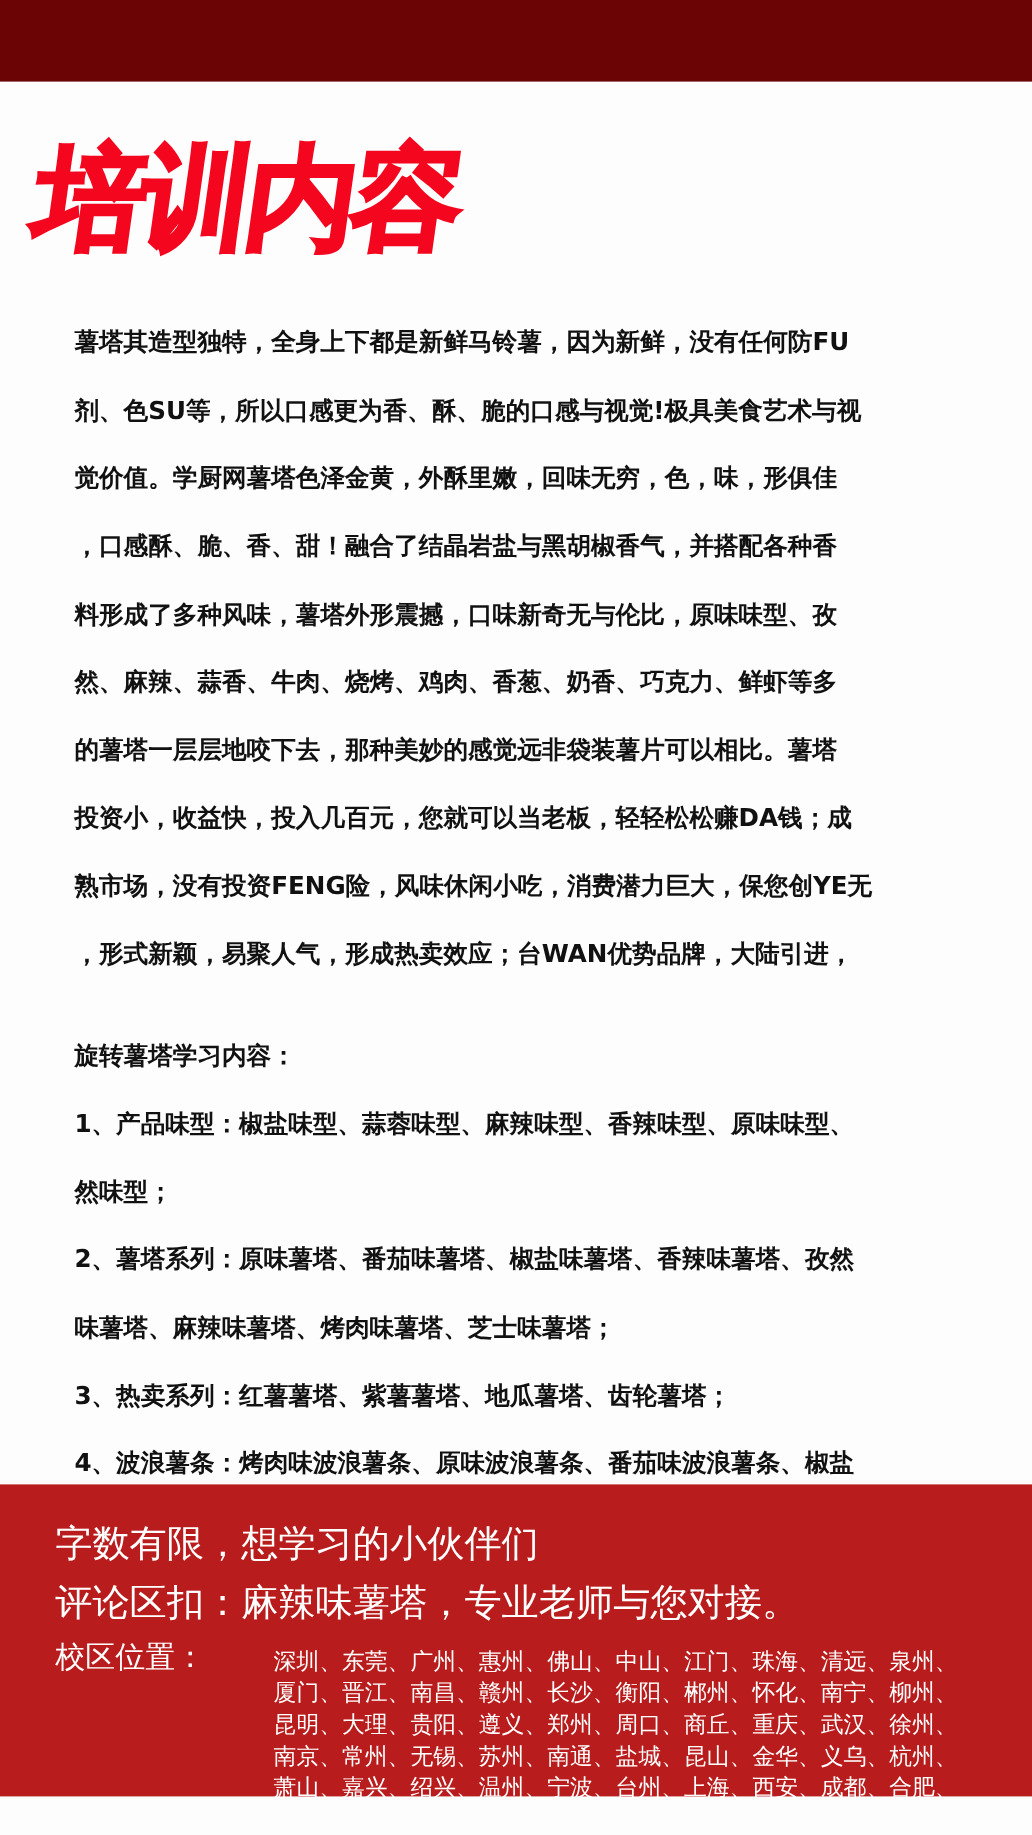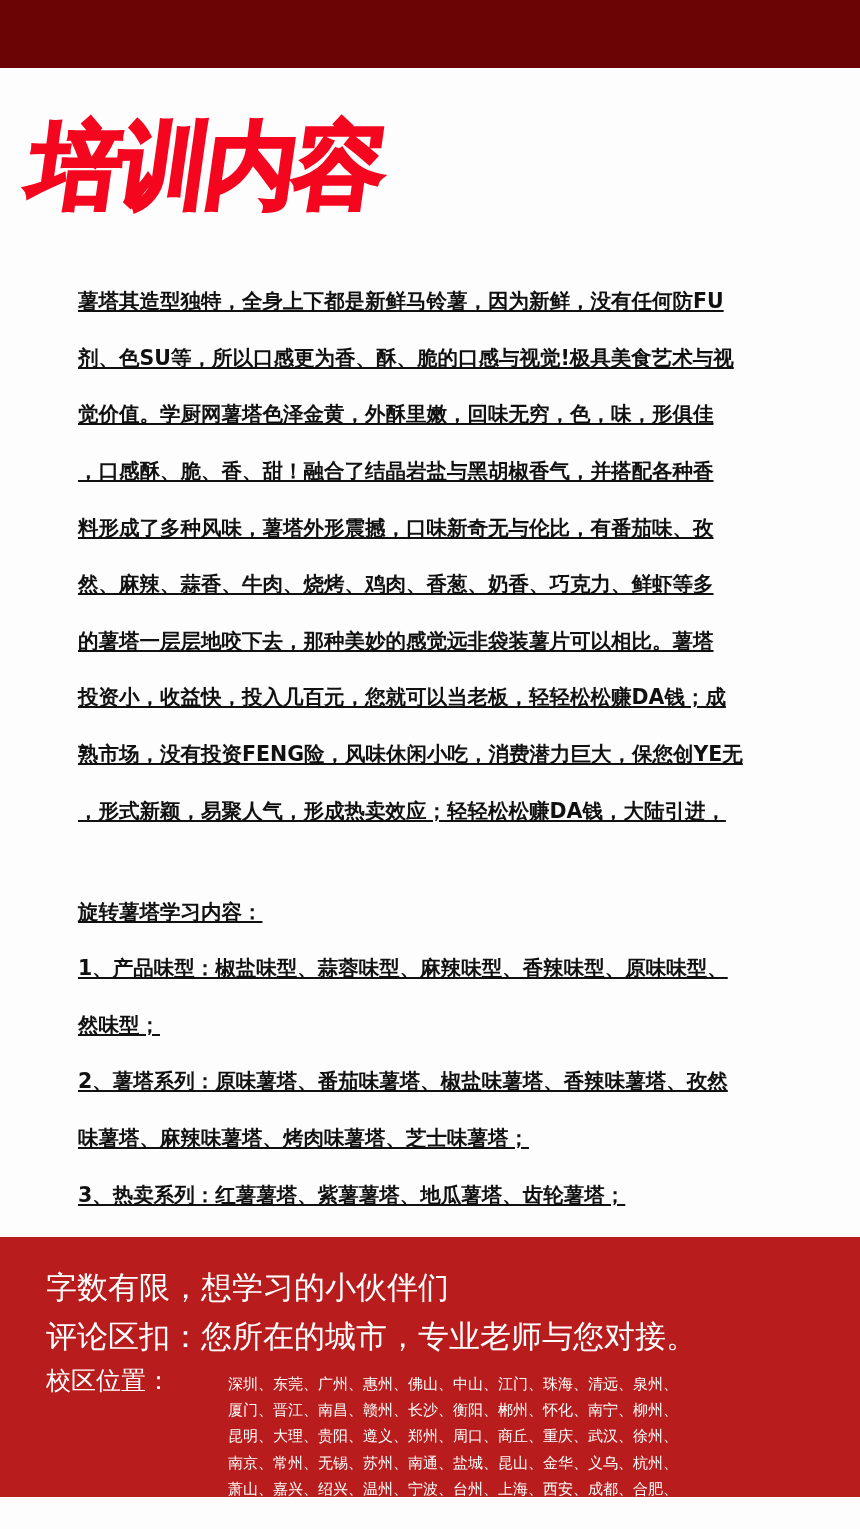--- a/index.html
+++ b/index.html
@@ -40,23 +40,22 @@
       left: 62px;
       top: 243px;
       width: 740px;
       color: #111;
       font-family: "DejaVu Sans", sans-serif;
       font-size: 20.5px;
       line-height: 28.3px;
       font-weight: bold;
     }
     .content .para {
-      margin: 16px;
+      margin: 0;
       white-space: pre-line;
-      text-decoration: underline;
     }
     .content .line {
       display: block;
       white-space: nowrap;
     }
     .bottom {
       position: absolute;
       left: 0;
       top: 1237px;
       width: 860px;
@@ -73,48 +72,48 @@
       white-space: nowrap;
     }
     .bottom .l1 { top: 30px; }
     .bottom .l2 { top: 79px; }
     .bottom .l3 { top: 124px; font-size: 25px; }
     .cities {
       position: absolute;
       left: 228px;
       top: 136px;
       width: 600px;
-      font-size: 15px;
+      font-size: 19px;
       line-height: 26.2px;
-      font-family: Liberation Mono, monospace;
+      font-family: Liberation Serif, serif;
     }
     .cities .cline {
       display: block;
       white-space: nowrap;
     }
   </style>
 </head>
 <body>
 
 <div class="top-bar"></div>
 
 <div class="title">培训内容</div>
 
 <div class="content">
   <div class="para">
     <span class="line">薯塔其造型独特，全身上下都是新鲜马铃薯，因为新鲜，没有任何防FU</span>
     <span class="line">剂、色SU等，所以口感更为香、酥、脆的口感与视觉!极具美食艺术与视</span>
     <span class="line">觉价值。学厨网薯塔色泽金黄，外酥里嫩，回味无穷，色，味，形俱佳</span>
     <span class="line">，口感酥、脆、香、甜！融合了结晶岩盐与黑胡椒香气，并搭配各种香</span>
-    <span class="line">料形成了多种风味，薯塔外形震撼，口味新奇无与伦比，有番茄味、孜</span>
+    <span class="line">料形成了多种风味，薯塔外形震撼，口味新奇无与伦比，原味味型、孜</span>
     <span class="line">然、麻辣、蒜香、牛肉、烧烤、鸡肉、香葱、奶香、巧克力、鲜虾等多</span>
     <span class="line">的薯塔一层层地咬下去，那种美妙的感觉远非袋装薯片可以相比。薯塔</span>
     <span class="line">投资小，收益快，投入几百元，您就可以当老板，轻轻松松赚DA钱；成</span>
     <span class="line">熟市场，没有投资FENG险，风味休闲小吃，消费潜力巨大，保您创YE无</span>
-    <span class="line">，形式新颖，易聚人气，形成热卖效应；轻轻松松赚DA钱，大陆引进，</span>
+    <span class="line">，形式新颖，易聚人气，形成热卖效应；台WAN优势品牌，大陆引进，</span>
   </div>
 
   <div class="para">
     <span class="line">旋转薯塔学习内容：</span>
     <span class="line">1、产品味型：椒盐味型、蒜蓉味型、麻辣味型、香辣味型、原味味型、</span>
     <span class="line">然味型；</span>
     <span class="line">2、薯塔系列：原味薯塔、番茄味薯塔、椒盐味薯塔、香辣味薯塔、孜然</span>
     <span class="line">味薯塔、麻辣味薯塔、烤肉味薯塔、芝士味薯塔；</span>
     <span class="line">3、热卖系列：红薯薯塔、紫薯薯塔、地瓜薯塔、齿轮薯塔；</span>
     <span class="line">4、波浪薯条：烤肉味波浪薯条、原味波浪薯条、番茄味波浪薯条、椒盐</span>
@@ -124,21 +123,21 @@
     
     
     
     
   </div>
 
 </div>
 
 <div class="bottom">
   <div class="big l1">字数有限，想学习的小伙伴们</div>
-  <div class="big l2">评论区扣：您所在的城市，专业老师与您对接。</div>
+  <div class="big l2">评论区扣：麻辣味薯塔，专业老师与您对接。</div>
   <div class="big l3">校区位置：</div>
   <div class="cities">
     <span class="cline">深圳、东莞、广州、惠州、佛山、中山、江门、珠海、清远、泉州、</span>
     <span class="cline">厦门、晋江、南昌、赣州、长沙、衡阳、郴州、怀化、南宁、柳州、</span>
     <span class="cline">昆明、大理、贵阳、遵义、郑州、周口、商丘、重庆、武汉、徐州、</span>
     <span class="cline">南京、常州、无锡、苏州、南通、盐城、昆山、金华、义乌、杭州、</span>
     <span class="cline">萧山、嘉兴、绍兴、温州、宁波、台州、上海、西安、成都、合肥、</span>
   </div>
 </div>
 

